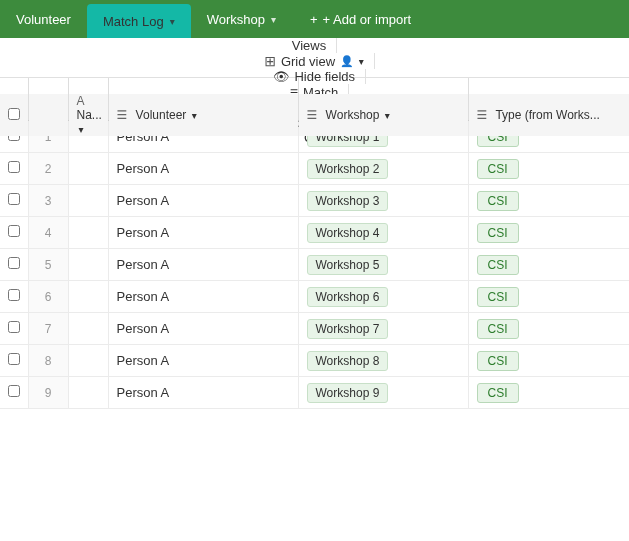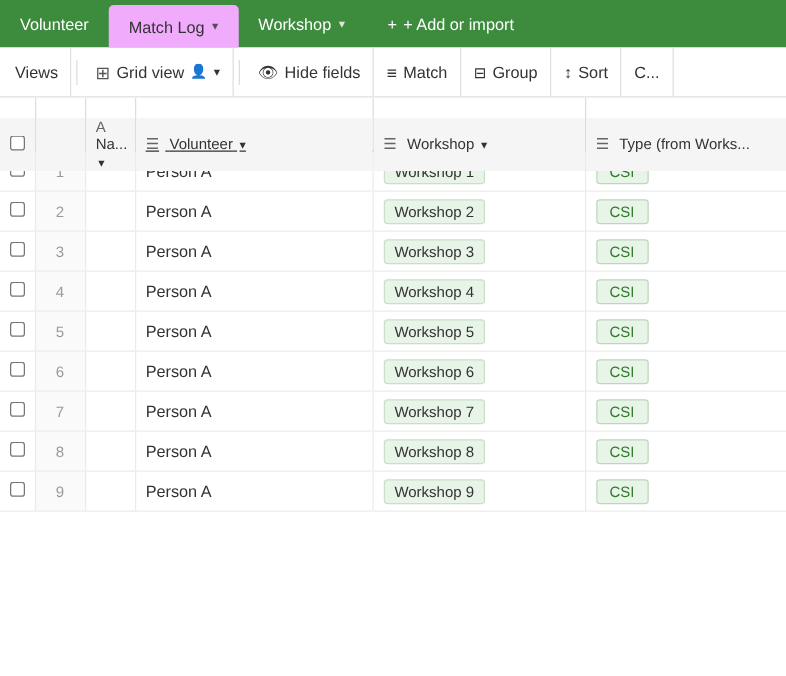--- a/index.html
+++ b/index.html
@@ -19,21 +19,21 @@
       align-items: center;
       height: 100%;
       padding: 0 16px;
       color: #fff;
       font-size: 13px;
       cursor: pointer;
       gap: 6px;
       white-space: nowrap;
     }
     .nav-tab.active {
-      background: #f0abfc;
+      background: #14b8a6;
       color: #333;
       border-radius: 4px 4px 0 0;
       margin-top: 4px;
       height: calc(100% - 4px);
     }
     .nav-tab .chevron {
       font-size: 10px;
       opacity: 0.8;
     }
     .nav-add {
@@ -49,20 +49,21 @@
 
     
     .toolbar {
       display: flex;
       align-items: center;
       height: 40px;
       padding: 0 12px;
       border-bottom: 1px solid #e0e0e0;
       gap: 0;
       background: #fff;
+      flex-direction: column;
     }
     .toolbar-item {
       display: flex;
       align-items: center;
       gap: 5px;
       padding: 0 10px;
       height: 100%;
       cursor: pointer;
       color: #333;
       font-size: 13px;
@@ -104,21 +105,21 @@
     thead th .col-icon {
       margin-right: 5px;
       color: #666;
       font-size: 12px;
     }
     thead th.row-num-col {
       width: 40px;
       text-align: center;
     }
     thead th.name-col { width: 40px; }
-    thead th.volunteer-col { width: 190px; text-decoration: underline; }
+    thead th.volunteer-col { width: 190px; }
     thead th.workshop-col { width: 170px; }
     thead th.type-col { width: 184px; }
 
     tbody tr {
       border-bottom: 1px solid #ebebeb;
     }
     tbody td {
       border-right: 1px solid #ebebeb;
       padding: 0 8px;
       height: 32px;

